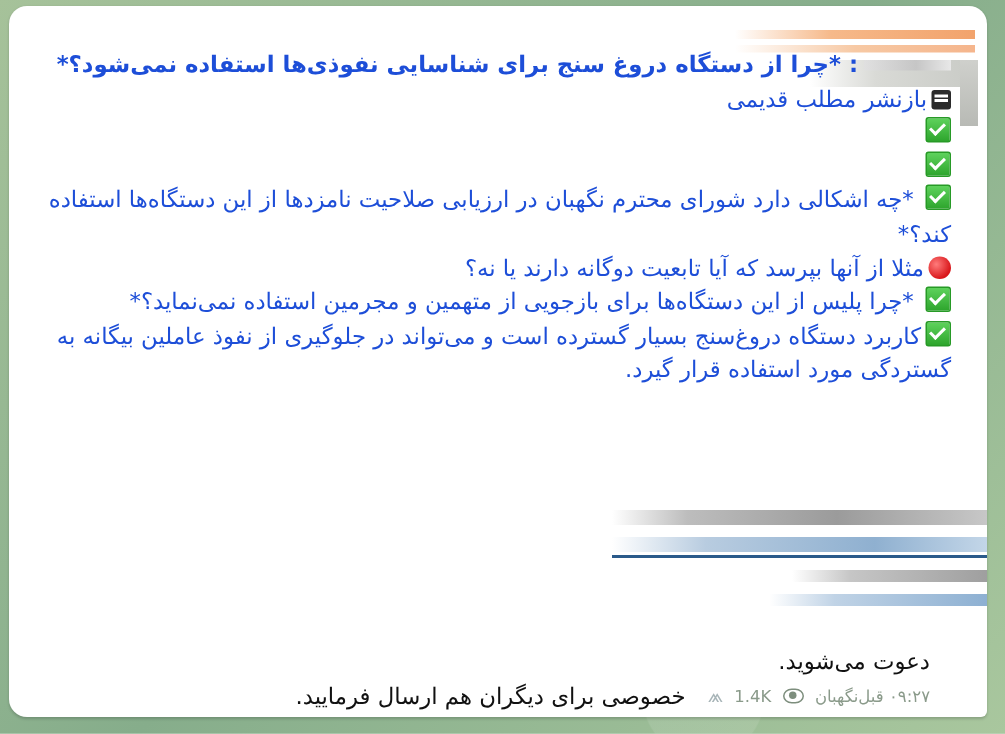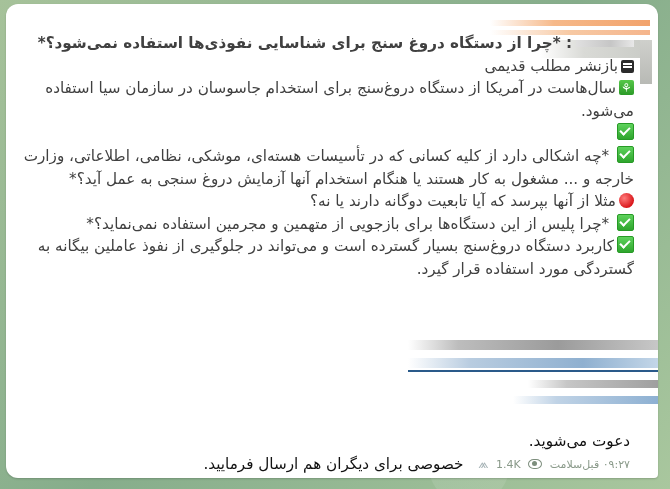--- a/index.html
+++ b/index.html
@@ -26,21 +26,21 @@
     background: linear-gradient(90deg, rgba(255,255,255,0), #f6b98a 40%, #f2a36c); }
   .wm-bar2 { position:absolute; right:8px; top:18px; width:160px; height:5px;
     background: linear-gradient(90deg, rgba(255,255,255,0), #f7c9a4 50%, #f5b58c); }
   .wm-bar3 { position:absolute; right:8px; top:28px; width:110px; height:18px;
     background: linear-gradient(90deg, rgba(255,255,255,0), #d9dad6 40%, #c9cbc6); }
   .wm-side { position:absolute; right:6px; top:28px; width:12px; height:44px;
     background: linear-gradient(180deg, #cfd0cc, #b8bab5); }
   .content {
     position: absolute; right: 24px; left: 14px; top: 28px;
     direction: rtl; 
-    font-size: 15.2px; line-height: 22.6px; color: #404040;
+    font-size: 15.2px; line-height: 22.6px; color: #1d4ed8;
   }
   .line { display: block; }
   .title { font-weight: bold; }
   .title .blur {
     display: inline-block; width: 58px; height: 7px; vertical-align: middle;
     background: linear-gradient(90deg, #e0e0e0, #c6c6c6 60%, #e8e8e8);
     margin-left: 4px;
   }
   .ico {
     display: inline-block; width: 15px; height: 15px; vertical-align: -2px;
@@ -56,21 +56,21 @@
   .ico-news { background: #2b2b2b; width: 13px; height: 13px; }
   .ico-news::after { content:""; position:absolute; left:2px; top:3px; width:9px; height:2px; background:#fff; box-shadow: 0 3px 0 #fff; }
   .ico-red { border-radius: 50%; background: radial-gradient(circle at 35% 35%, #ff7b7b, #d9171b 70%); }
   .blur-block { position: absolute; left: 0; right: 0; top: 336px; height: 80px; }
   .bb { position: absolute; right: 0; }
   .bb1 { top: 0; width: 250px; height: 10px; background: linear-gradient(90deg, rgba(255,255,255,0), #bdbdbd 20%, #9b9b9b 60%, #c7c7c7); }
   .bb2 { top: 18px; width: 250px; height: 10px; background: linear-gradient(90deg, rgba(255,255,255,0), #b8cce0 25%, #8fb0d0 70%, #c3d6e8); }
   .bb3 { top: 30px; width: 250px; height: 2px; background: #2a5a8a; }
   .bb4 { top: 40px; width: 130px; height: 8px; background: linear-gradient(90deg, rgba(255,255,255,0), #c6c6c6 30%, #9f9f9f); }
   .bb5 { top: 56px; width: 145px; height: 8px; background: linear-gradient(90deg, rgba(255,255,255,0), #c0d3e6 30%, #8db0d2); }
-  .footer { position: absolute; right: 28px; left: 14px; top: 426px; direction: rtl; text-align: right;
+  .footer { position: absolute; right: 38px; left: 14px; top: 426px; direction: rtl; text-align: right;
     font-size: 15.2px; line-height: 22.6px; color: #111; }
   .meta { display: inline-block; direction: rtl; font-size: 11px; color: #8a9a8a; margin-left: 6px; vertical-align: 1px; }
   .meta span { margin-left: 4px; }
   .eye { display:inline-block; width: 12px; height: 8px; border: 1.5px solid #7d8e7d; border-radius: 50%/60%;
     position: relative; vertical-align: -1px; margin-left: 4px; }
   .eye::after { content:""; position:absolute; left:3px; top:1px; width:5px; height:5px; border-radius:50%; background:#7d8e7d; }
   .sig { display:inline-block; color:#a8b5b8; font-size: 13px; margin-left:4px; }
 </style>
 </head>
 <body>
@@ -80,41 +80,41 @@
     <div class="wm-bar1"></div>
     <div class="wm-bar2"></div>
     <div class="wm-bar3"></div>
     <div class="wm-side"></div>
   </div>
 
   <div class="content">
     <span class="line title"><span class="blur"></span><span>:</span> <span>*چرا از دستگاه دروغ سنج برای شناسایی نفوذی‌ها استفاده نمی‌شود؟*</span></span>
 
     <span class="line"><span class="ico ico-news"></span><span>بازنشر مطلب قدیمی</span></span>
-    <span class="line"><span class="ico ico-leaf"></span><span>سال‌هاست در آمریکا از دستگاه دروغ‌سنج برای استخدام جاسوسان در سازمان سیا استفاده می‌شود.</span></span>
     <span class="line"><span class="ico ico-check"></span> </span>
-    <span class="line"><span class="ico ico-check"></span> <span>*چه اشکالی دارد از کلیه کسانی که در تأسیسات هسته‌ای، موشکی، نظامی، اطلاعاتی، وزارت خارجه و ... مشغول به کار هستند یا هنگام استخدام آنها آزمایش دروغ سنجی به عمل آید؟*</span></span>
+    <span class="line"><span class="ico ico-check"></span> </span>
+    <span class="line"><span class="ico ico-check"></span> <span>*چه اشکالی دارد شورای محترم نگهبان در ارزیابی صلاحیت نامزدها از این دستگاه‌ها استفاده کند؟*</span></span>
     <span class="line"><span class="ico ico-red"></span><span>مثلا از آنها بپرسد که آیا تابعیت دوگانه دارند یا نه؟</span></span>
     <span class="line"><span class="ico ico-check"></span> <span>*چرا پلیس از این دستگاه‌ها برای بازجویی از متهمین و مجرمین استفاده نمی‌نماید؟*</span></span>
     <span class="line"><span class="ico ico-check"></span><span>کاربرد دستگاه دروغ‌سنج بسیار گسترده است و می‌تواند در جلوگیری از نفوذ عاملین بیگانه به گستردگی مورد استفاده قرار گیرد.</span></span>
   </div>
 
   <div class="blur-block">
     <div class="bb bb1"></div>
     <div class="bb bb2"></div>
     <div class="bb bb3"></div>
     <div class="bb bb4"></div>
     <div class="bb bb5"></div>
   </div>
 
   <div class="footer">
     <span class="line">دعوت می‌شوید.</span>
     <span class="line">
       <span class="meta">
-        <span>۰۹:۲۷ قبل‌سلامت</span>
+        <span>۰۹:۲۷ قبل‌نگهبان</span>
         <span class="eye"></span>
         <span>1.4K</span>
         <span class="sig">⩕</span>
       </span>
       <span>خصوصی برای دیگران هم ارسال فرمایید.</span>
     </span>
   </div>
 </div>
 
 </body></html>

